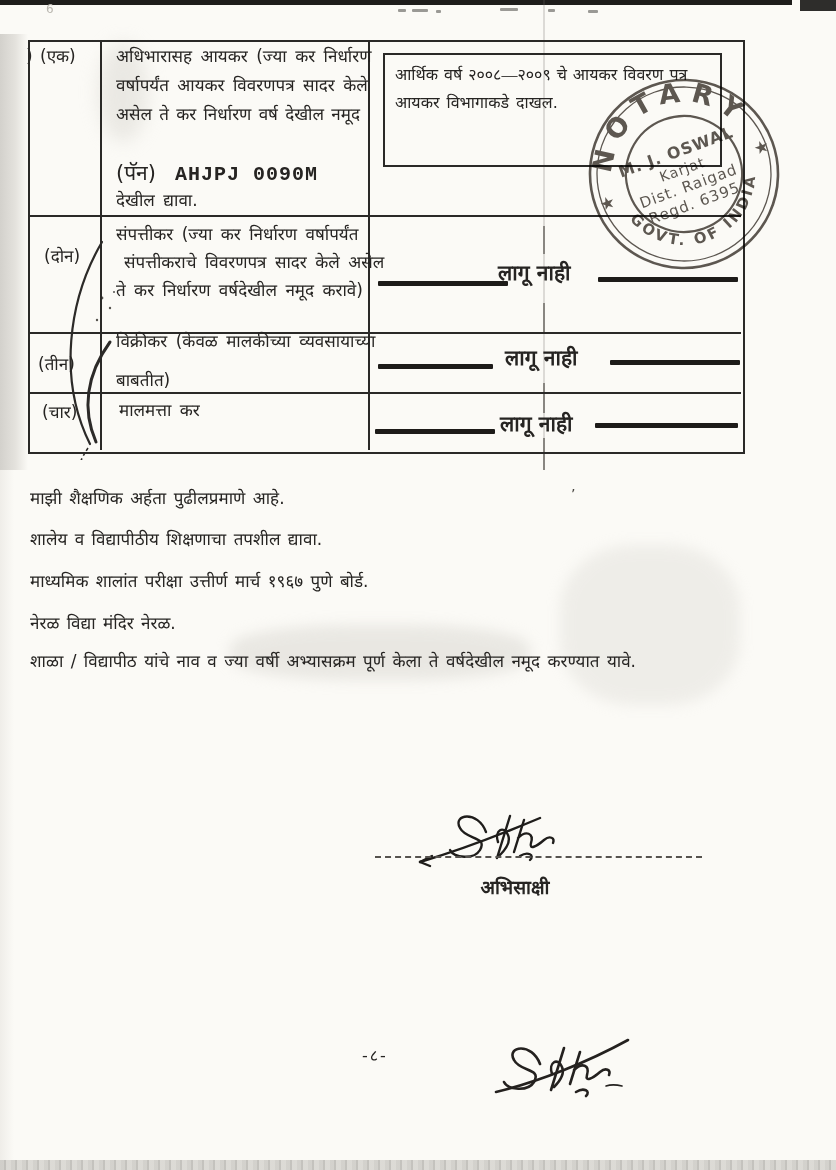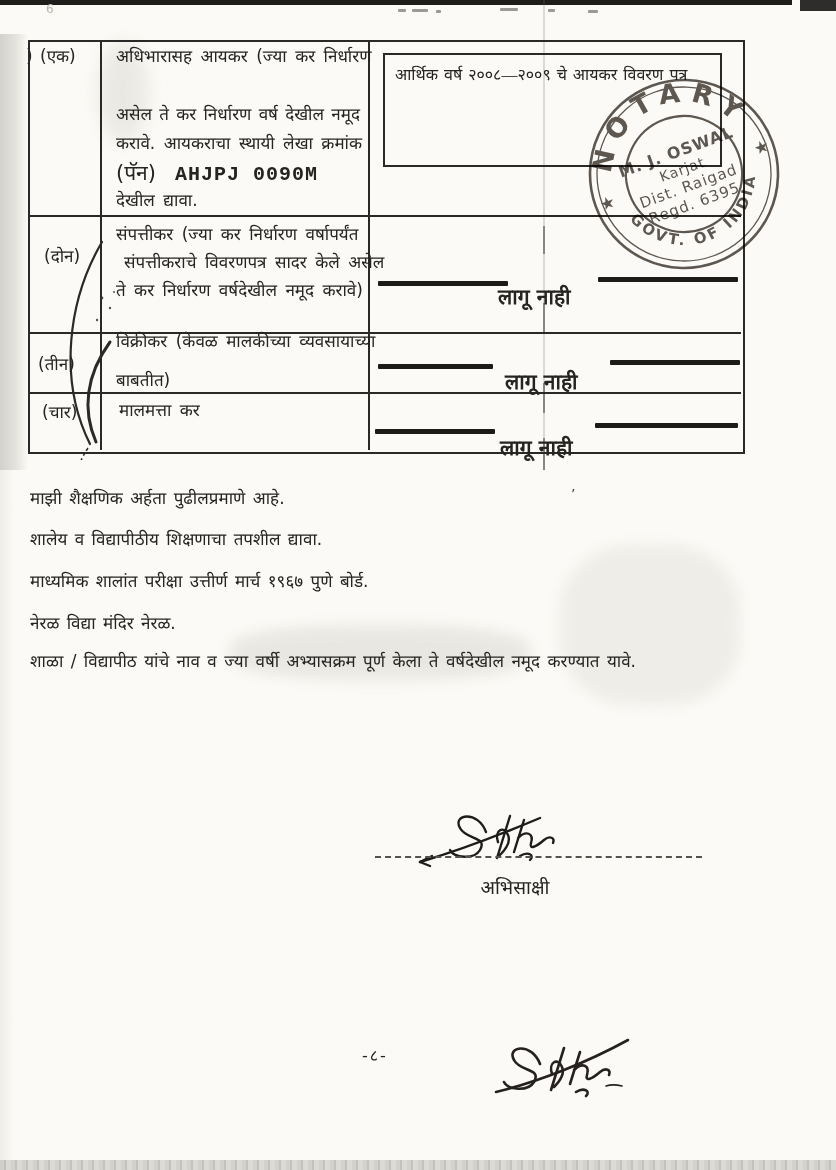--- a/index.html
+++ b/index.html
@@ -29,21 +29,21 @@
   
   .tbl-border{border:2px solid #2a2927;left:28px;top:40px;width:713px;height:410px;}
   .vline{width:2px;background:#2a2927;}
   .hline{height:2px;background:#2a2927;}
   .cell-label{font-size:17px;white-space:nowrap;}
   .cell-line{font-size:17px;white-space:nowrap;word-spacing:3px;}
   .pan-label{font-size:21px;}
   .pan-number{font-size:20px;font-weight:bold;letter-spacing:1px;font-family:"DejaVu Sans","Liberation Sans",sans-serif;}
   .answer-box{left:383px;top:53px;width:335px;height:110px;border:2px solid #2a2927;background:rgba(251,250,246,.0);}
   .answer-box-line{font-size:16px;white-space:nowrap;word-spacing:2px;}
-  .na-label{font-size:21px;font-weight:bold;white-space:nowrap;margin-top:24px;}
+  .na-label{font-size:21px;font-weight:bold;white-space:nowrap;}
   .na-seg{height:5px;background:#1d1b19;border-radius:1px;}
   
   .para{font-size:17px;white-space:nowrap;word-spacing:2px;}
   .dash-line{border-top:2px dashed #55524e;}
   .witness{font-size:19px;text-align:center;}
   .page-num{font-size:16px;letter-spacing:2px;}
   .paren-frag{font-size:17px;color:#2a2927;}
   svg text{font-family:"DejaVu Sans","Liberation Sans",sans-serif;}
   .stamp-svg{mix-blend-mode:multiply;opacity:.85;}
 </style>
@@ -87,30 +87,31 @@
   <div class="abs vline" style="left:100px;top:40px;height:410px;"></div>
   <div class="abs vline" style="left:368px;top:40px;height:410px;"></div>
   <div class="abs hline" style="left:28px;top:215px;width:713px;"></div>
   <div class="abs hline" style="left:28px;top:332px;width:713px;"></div>
   <div class="abs hline" style="left:28px;top:392px;width:713px;"></div>
 
   <div class="abs paren-frag" style="left:26px;top:46px;">)</div>
 
   <div class="abs cell-label" style="left:40px;top:44px;">(एक)</div>
   <div class="abs cell-line" style="left:116px;top:44px;">अधिभारासह आयकर (ज्या कर निर्धारण</div>
+  <div class="abs cell-line" style="left:116px;top:73px;">वर्षापर्यंत आयकर विवरणपत्र सादर केले</div>
   <div class="abs cell-line" style="left:116px;top:102px;font-family:Liberation Serif, serif;">असेल ते कर निर्धारण वर्ष देखील नमूद</div>
-  <div class="abs cell-line" style="left:116px;top:131px;">करावे. आयकराचा स्थायी लेखा क्रमांक</div>
   <div class="abs" style="left:116px;top:158px;">
     <span class="pan-label">(पॅन)</span>
     <span class="pan-number" style="margin-left:14px;font-family:Liberation Mono, monospace;">AHJPJ 0090M</span>
   </div>
   <div class="abs cell-line" style="left:116px;top:188px;">देखील द्यावा.</div>
 
   <div class="abs answer-box">
     <div class="answer-box-line" style="margin:8px 0 0 10px;font-family:Liberation Serif, serif;">आर्थिक वर्ष २००८—२००९ चे आयकर विवरण पत्र</div>
+    <div class="answer-box-line" style="margin:6px 0 0 10px;">आयकर विभागाकडे दाखल.</div>
   </div>
 
   <div class="abs cell-label" style="left:44px;top:244px;">(दोन)</div>
   <div class="abs cell-line" style="left:116px;top:222px;">संपत्तीकर (ज्या कर निर्धारण वर्षापर्यंत</div>
   <div class="abs cell-line" style="left:116px;top:250px;margin-left:8px;">संपत्तीकराचे विवरणपत्र सादर केले असेल</div>
   <div class="abs cell-line" style="left:116px;top:278px;">ते कर निर्धारण वर्षदेखील नमूद करावे)</div>
   <div class="abs na-seg" style="left:378px;top:281px;width:130px;"></div>
   <div class="abs na-label" style="left:498px;top:258px;">लागू नाही</div>
   <div class="abs na-seg" style="left:598px;top:277px;width:140px;"></div>
 
@@ -162,21 +163,21 @@
     <g fill="none" stroke="#1f1d1b" stroke-width="2.4" stroke-linecap="round">
       <path d="M158 20 C 120 36, 72 54, 38 64"></path>
       <path d="M38 64 L 50 58 M38 64 L 48 68"></path>
       <path d="M104 34 C 96 12, 70 16, 78 30 C 84 42, 106 38, 98 52 C 92 62, 72 60, 68 52"></path>
       <path d="M116 44 C 112 32, 122 27, 126 37 C 129 44, 123 52, 118 57 M128 18 L 115 60"></path>
       <path d="M142 22 L 132 54 M136 40 C 144 32, 152 35, 149 45 C 147 52, 154 49, 162 42 C 168 37, 173 40, 171 45"></path>
       <path d="M138 58 C 146 53, 153 57, 148 62"></path>
     </g>
   </svg>
   <div class="abs dash-line" style="left:375px;top:856px;width:327px;"></div>
-  <div class="abs witness" style="left:440px;top:874px;width:150px;">अभिसाक्षी</div>
+  <div class="abs witness" style="left:440px;top:874px;width:150px;font-weight:bold;">अभिसाक्षी</div>
 
   <div class="abs page-num" style="left:362px;top:1044px;">-८-</div>
 
   <svg class="abs" style="left:478px;top:1020px;" width="170" height="100" viewBox="0 0 170 100">
     <g fill="none" stroke="#24211f" stroke-width="2.6" stroke-linecap="round">
       <path d="M150 20 C 110 42, 60 62, 18 72"></path>
       <path d="M62 44 C 54 22, 28 26, 36 40 C 42 52, 64 48, 56 62 C 50 72, 30 70, 26 62"></path>
       <path d="M74 54 C 70 42, 80 37, 84 47 C 87 54, 81 62, 76 67 M86 28 L 73 70"></path>
       <path d="M102 32 L 92 64 M96 50 C 104 42, 112 45, 109 55 C 107 62, 114 59, 122 52 C 128 47, 133 50, 131 55"></path>
       <path d="M98 72 C 106 67, 113 71, 108 76"></path>

